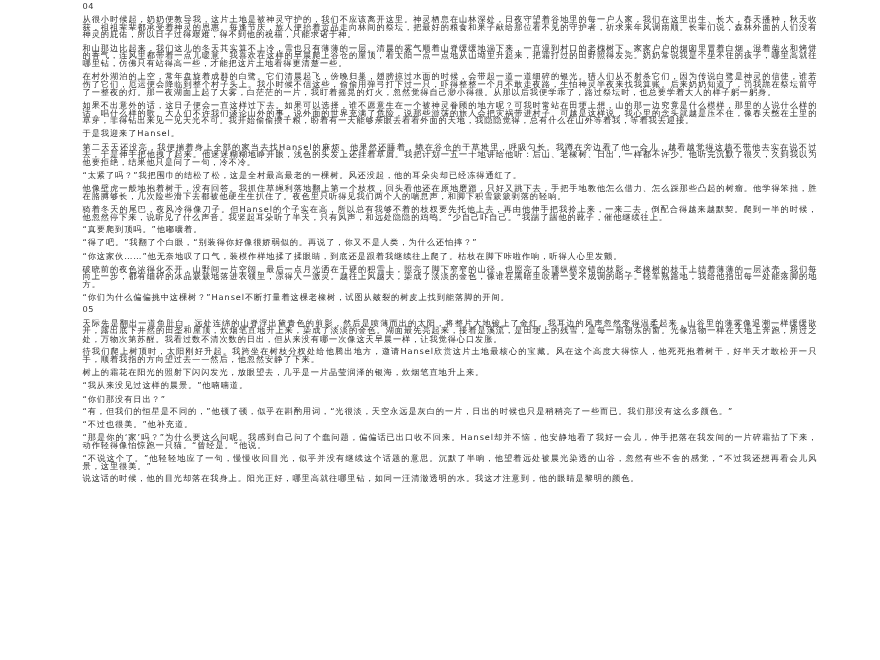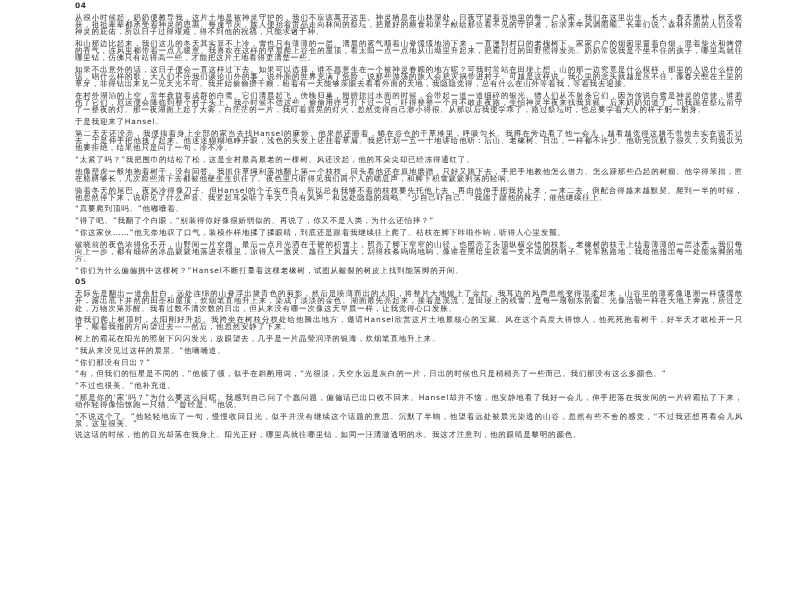--- a/index.html
+++ b/index.html
@@ -25,43 +25,43 @@
   .block {
     font-size: 7.5px;
     line-height: 7.2px;
     letter-spacing: 0.8px;
     text-align: justify;
     margin: 0 0 4.5px 0;
     word-break: break-all;
   }
   .marker {
     letter-spacing: 0.5px;
-    font-weight: bold;
+    font-weight: normal;
     color: #333333;
   }
 </style>
 </head>
 <body>
 
 <div class="page">
   <div id="chapter-body">
       <p class="block marker">04</p>
       <p class="block para">从很小时候起，奶奶便教导我，这片土地是被神灵守护的，我们不应该离开这里。神灵栖息在山林深处，日夜守望着谷地里的每一户人家，我们在这里出生、长大，春天播种，秋天收获，祖祖辈辈都承受着神灵的恩惠。每逢节庆，族人便抬着贡品走向林间的祭坛，把最好的粮食和果子献给那位看不见的守护者，祈求来年风调雨顺。长辈们说，森林外面的人们没有神灵的庇佑，所以日子过得艰难，得不到他的祝福，只能求诸于神。</p>
       <p class="block para">和山那边比起来，我们这儿的冬天其实算不上冷，雪也只有薄薄的一层。清晨的雾气顺着山脊缓缓地淌下来，一直漫到村口的老槐树下。家家户户的烟囱里冒着白烟，混着柴火和烤饼的香气，连风里都带着一点儿暖意。我喜欢在这样的早晨爬上谷仓的屋顶，看太阳一点一点地从山坳里升起来，把霜打过的田野照得发亮。奶奶常说我是个坐不住的孩子，哪里高就往哪里钻，仿佛只有站得高一些，才能把这片土地看得更清楚一些。</p>
+      <p class="block para">在村外湖泊的上空，常年盘旋着成群的白鹭。它们清晨起飞，傍晚归巢，翅膀掠过水面的时候，会带起一道一道细碎的银光。猎人们从不射杀它们，因为传说白鹭是神灵的信使，谁若伤了它们，厄运便会降临到整个村子头上。我小时候不信这些，偷偷用弹弓打下过一只，吓得整整一个月不敢走夜路，生怕神灵半夜来找我算账。后来奶奶知道了，罚我跪在祭坛前守了一整夜的灯。那一夜湖面上起了大雾，白茫茫的一片，我盯着摇晃的灯火，忽然觉得自己渺小得很。从那以后我便学乖了，路过祭坛时，也总要学着大人的样子躬一躬身。</p>
       <p class="block para">如果不出意外的话，这日子便会一直这样过下去。如果可以选择，谁不愿意生在一个被神灵眷顾的地方呢？可我时常站在田埂上想，山的那一边究竟是什么模样，那里的人说什么样的话，唱什么样的歌。大人们不许我们谈论山外的事，说外面的世界充满了危险，说那些游荡的旅人会把灾祸带进村子。可越是这样说，我心里的念头就越是压不住，像春天憋在土里的草芽，非得钻出来见一见天光不可。我开始偷偷攒干粮，盼着有一天能够亲眼去看看外面的天地，我隐隐觉得，总有什么在山外等着我，等着我去迎接。</p>
-      <p class="block para">在村外湖泊的上空，常年盘旋着成群的白鹭。它们清晨起飞，傍晚归巢，翅膀掠过水面的时候，会带起一道一道细碎的银光。猎人们从不射杀它们，因为传说白鹭是神灵的信使，谁若伤了它们，厄运便会降临到整个村子头上。我小时候不信这些，偷偷用弹弓打下过一只，吓得整整一个月不敢走夜路，生怕神灵半夜来找我算账。后来奶奶知道了，罚我跪在祭坛前守了一整夜的灯。那一夜湖面上起了大雾，白茫茫的一片，我盯着摇晃的灯火，忽然觉得自己渺小得很。从那以后我便学乖了，路过祭坛时，也总要学着大人的样子躬一躬身。</p>
       <p class="block line">于是我迎来了Hansel。</p>
       <p class="block para">第二天天还没亮，我便揣着身上全部的家当去找Hansel的麻烦。他果然还睡着，蜷在谷仓的干草堆里，呼吸匀长。我蹲在旁边看了他一会儿，越看越觉得这趟不带他去实在说不过去，于是伸手把他拽了起来。他迷迷糊糊地睁开眼，浅色的头发上还挂着草屑。我把计划一五一十地讲给他听：后山、老橡树、日出，一样都不许少。他听完沉默了很久，久到我以为他要拒绝，结果他只是问了一句，冷不冷。</p>
       <p class="block para">“太紧了吗？”我把围巾的结松了松，这是全村最高最老的一棵树。风还没起，他的耳朵尖却已经冻得通红了。</p>
       <p class="block para">他像壁虎一般地抱着树干，没有回答。我抓住草绳利落地翻上第一个枝杈，回头看他还在原地磨蹭，只好又跳下去，手把手地教他怎么借力、怎么踩那些凸起的树瘤。他学得笨拙，胜在胳膊够长，几次险些滑下去都被他硬生生扒住了。夜色里只听得见我们两个人的喘息声，和脚下积雪簌簌剥落的轻响。</p>
       <p class="block para">骑着冬天的尾巴，夜风冷得像刀子。但Hansel的个子实在高，所以总有我够不着的枝杈要先托他上去，再由他伸手把我拎上来，一来二去，倒配合得越来越默契。爬到一半的时候，他忽然停下来，说听见了什么声音。我竖起耳朵听了半天，只有风声，和远处隐隐的鸡鸣。“少自己吓自己。”我踹了踹他的靴子，催他继续往上。</p>
       <p class="block dialog">“真要爬到顶吗。”他嘟囔着。</p>
       <p class="block dialog">“得了吧。”我翻了个白眼，“别装得你好像很娇弱似的。再说了，你又不是人类，为什么还怕摔？”</p>
       <p class="block dialog">“你这家伙……”他无奈地叹了口气，装模作样地揉了揉眼睛，到底还是跟着我继续往上爬了。枯枝在脚下咔啦作响，听得人心里发颤。</p>
-      <p class="block para">破晓前的夜色浓得化不开，山野间一片空阔。最后一点月光洒在干硬的积雪上，照亮了脚下窄窄的山径，也照亮了头顶纵横交错的枝影。老橡树的枝干上结着薄薄的一层冰壳，我们每向上一步，都有细碎的冰晶簌簌地落进衣领里，凉得人一激灵。越往上风越大，刮得枝条呜呜地响，像谁在黑暗里吹着一支不成调的哨子。轻车熟路地，我给他指出每一处能落脚的地方。</p>
+      <p class="block para">破晓前的夜色浓得化不开，山野间一片空阔。最后一点月光洒在干硬的积雪上，照亮了脚下窄窄的山径，也照亮了头顶纵横交错的枝影。老橡树的枝干上结着薄薄的一层冰壳，我们每向上一步，都有细碎的冰晶簌簌地落进衣领里，凉得人一激灵。越往上风越大，染成了淡淡的金色，像谁在黑暗里吹着一支不成调的哨子。轻车熟路地，我给他指出每一处能落脚的地方。</p>
       <p class="block para">“你们为什么偏偏挑中这棵树？”Hansel不断打量着这棵老橡树，试图从皴裂的树皮上找到能落脚的开间。</p>
       <p class="block marker">05</p>
       <p class="block para">天际先是翻出一道鱼肚白，远处连绵的山脊浮出黛青色的剪影，然后是喷薄而出的太阳，将整片大地镀上了金红。我耳边的风声忽然变得温柔起来，山谷里的薄雾像退潮一样缓缓散开，露出底下井然的田垄和屋顶，炊烟笔直地升上来，染成了淡淡的金色。湖面最先亮起来，接着是溪流，是田埂上的残雪，是每一扇朝东的窗。光像活物一样在大地上奔跑，所过之处，万物次第苏醒。我看过数不清次数的日出，但从来没有哪一次像这天早晨一样，让我觉得心口发胀。</p>
       <p class="block para">待我们爬上树顶时，太阳刚好升起。我跨坐在树枝分杈处给他腾出地方，邀请Hansel欣赏这片土地最核心的宝藏。风在这个高度大得惊人，他死死抱着树干，好半天才敢松开一只手，顺着我指的方向望过去——然后，他忽然安静了下来。</p>
       <p class="block para">树上的霜花在阳光的照射下闪闪发光，放眼望去，几乎是一片晶莹润泽的银海，炊烟笔直地升上来。</p>
       <p class="block dialog">“我从来没见过这样的晨景。”他喃喃道。</p>
       <p class="block dialog">“你们那没有日出？”</p>
       <p class="block dialog">“有，但我们的恒星是不同的，”他顿了顿，似乎在斟酌用词，“光很淡，天空永远是灰白的一片，日出的时候也只是稍稍亮了一些而已。我们那没有这么多颜色。”</p>
       <p class="block dialog">“不过也很美。”他补充道。</p>
       <p class="block para">“那是你的‘家’吗？”为什么要这么问呢。我感到自己问了个蠢问题，偏偏话已出口收不回来。Hansel却并不恼，他安静地看了我好一会儿，伸手把落在我发间的一片碎霜拈了下来，动作轻得像怕惊跑一只猫。“曾经是。”他说。</p>

